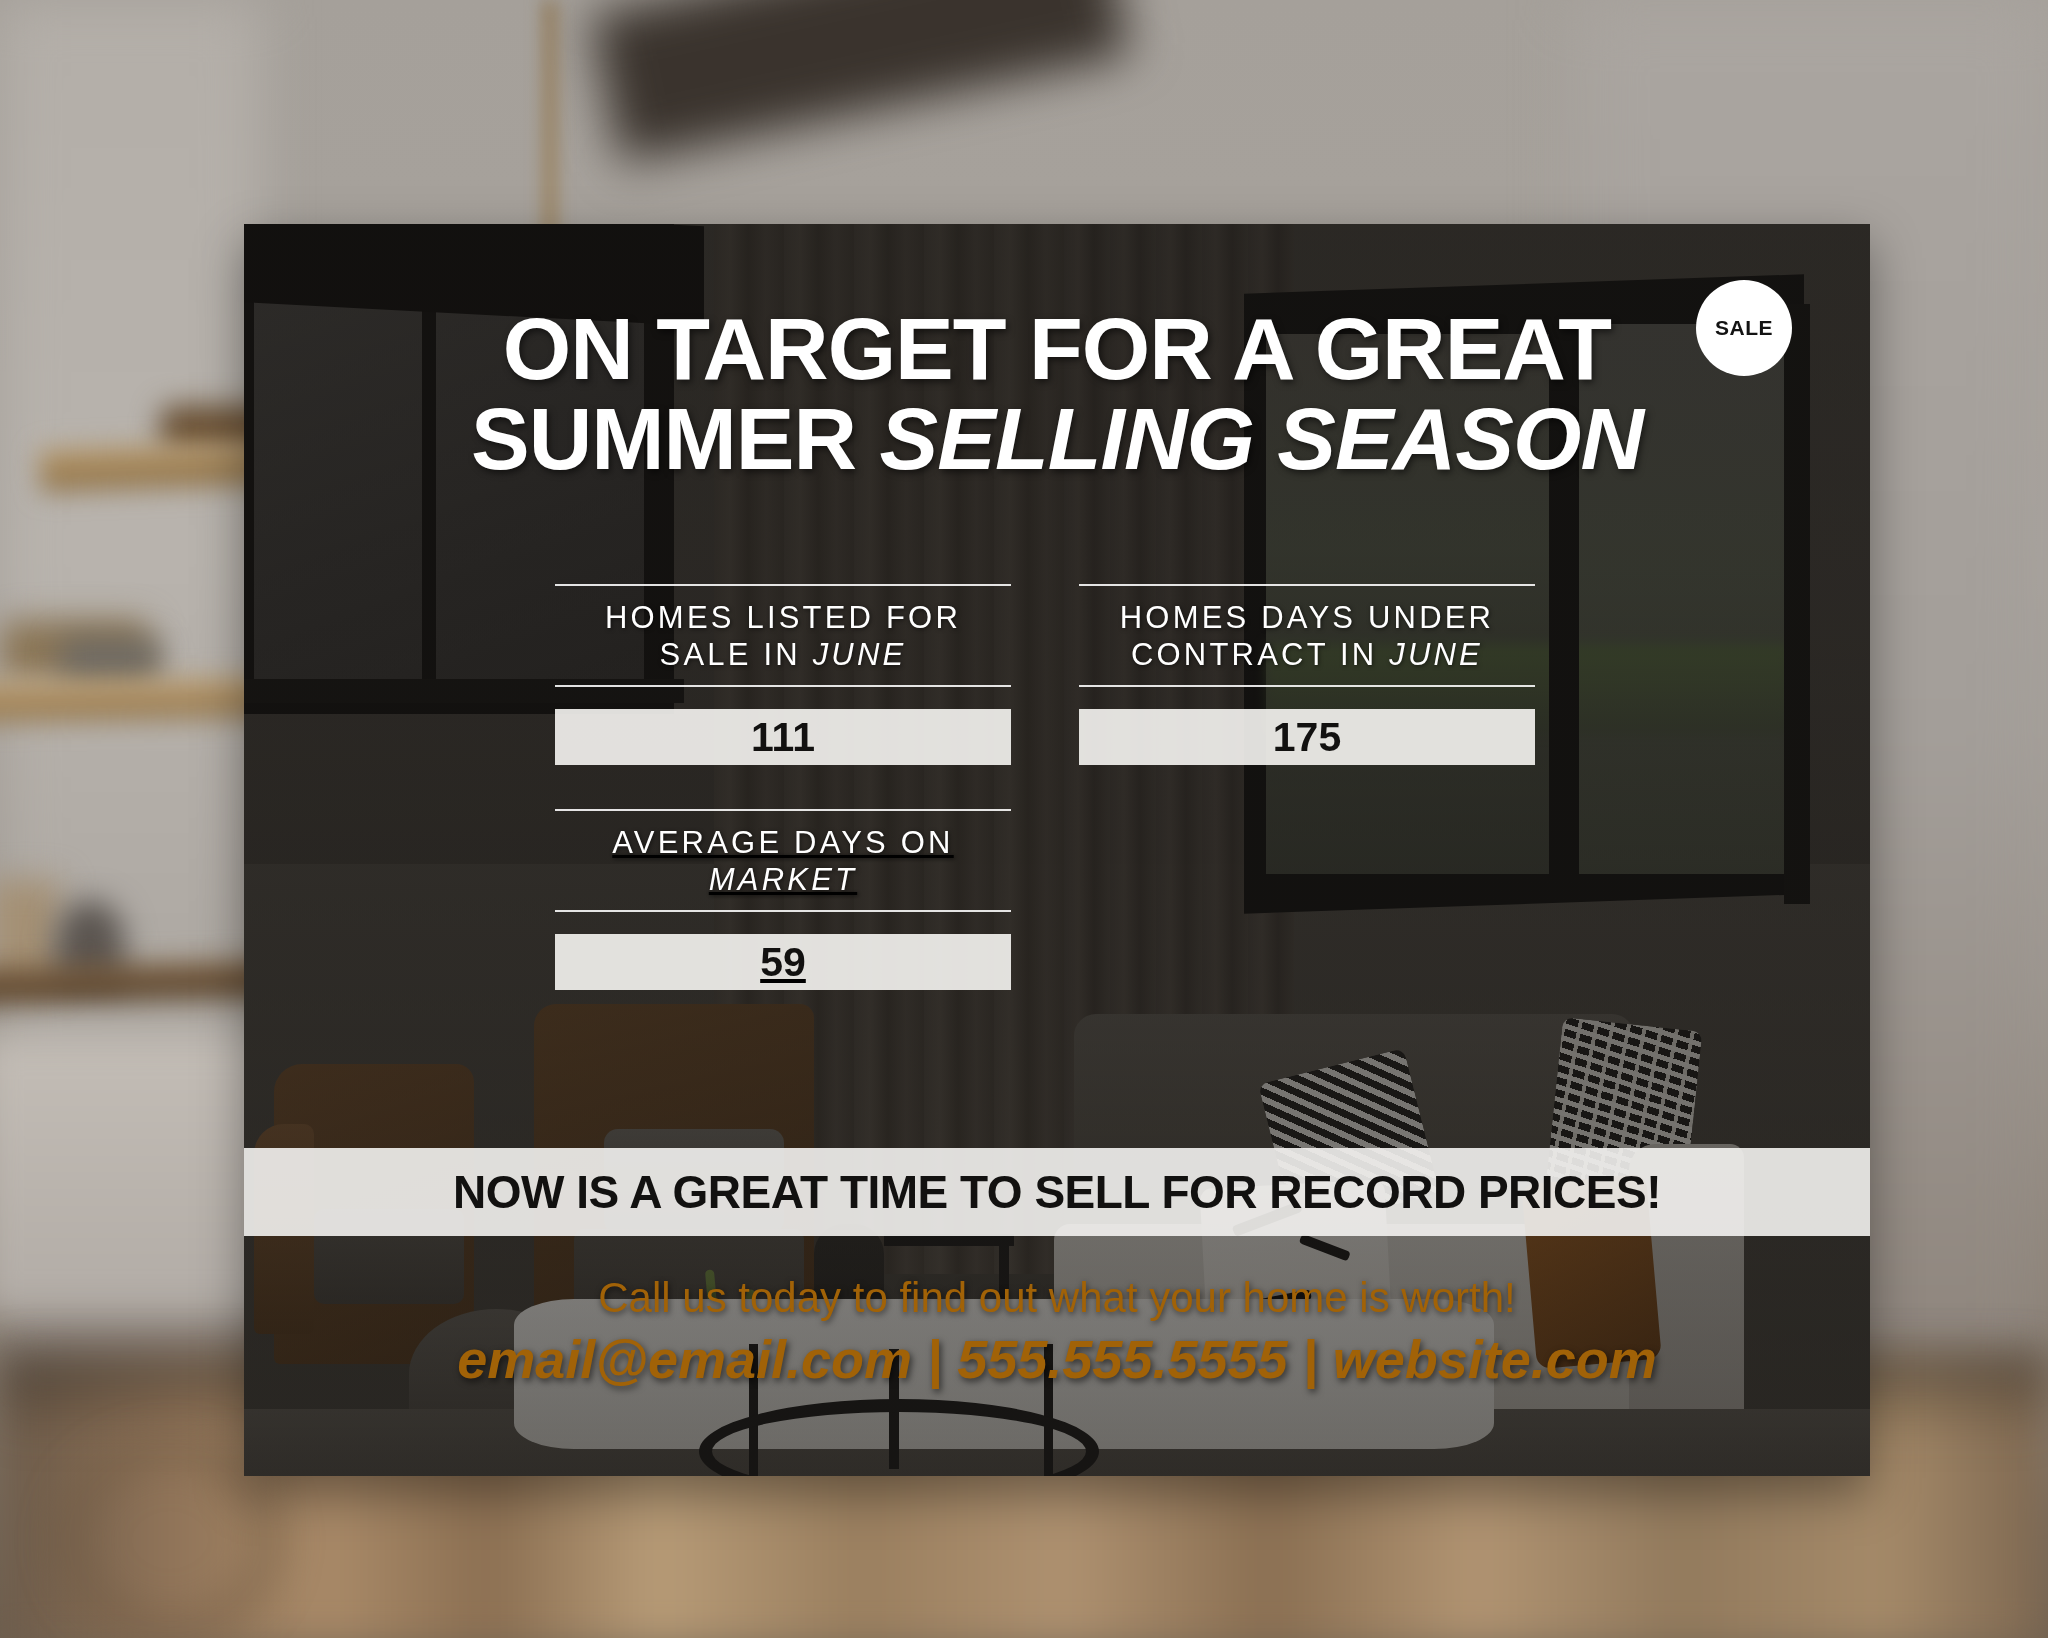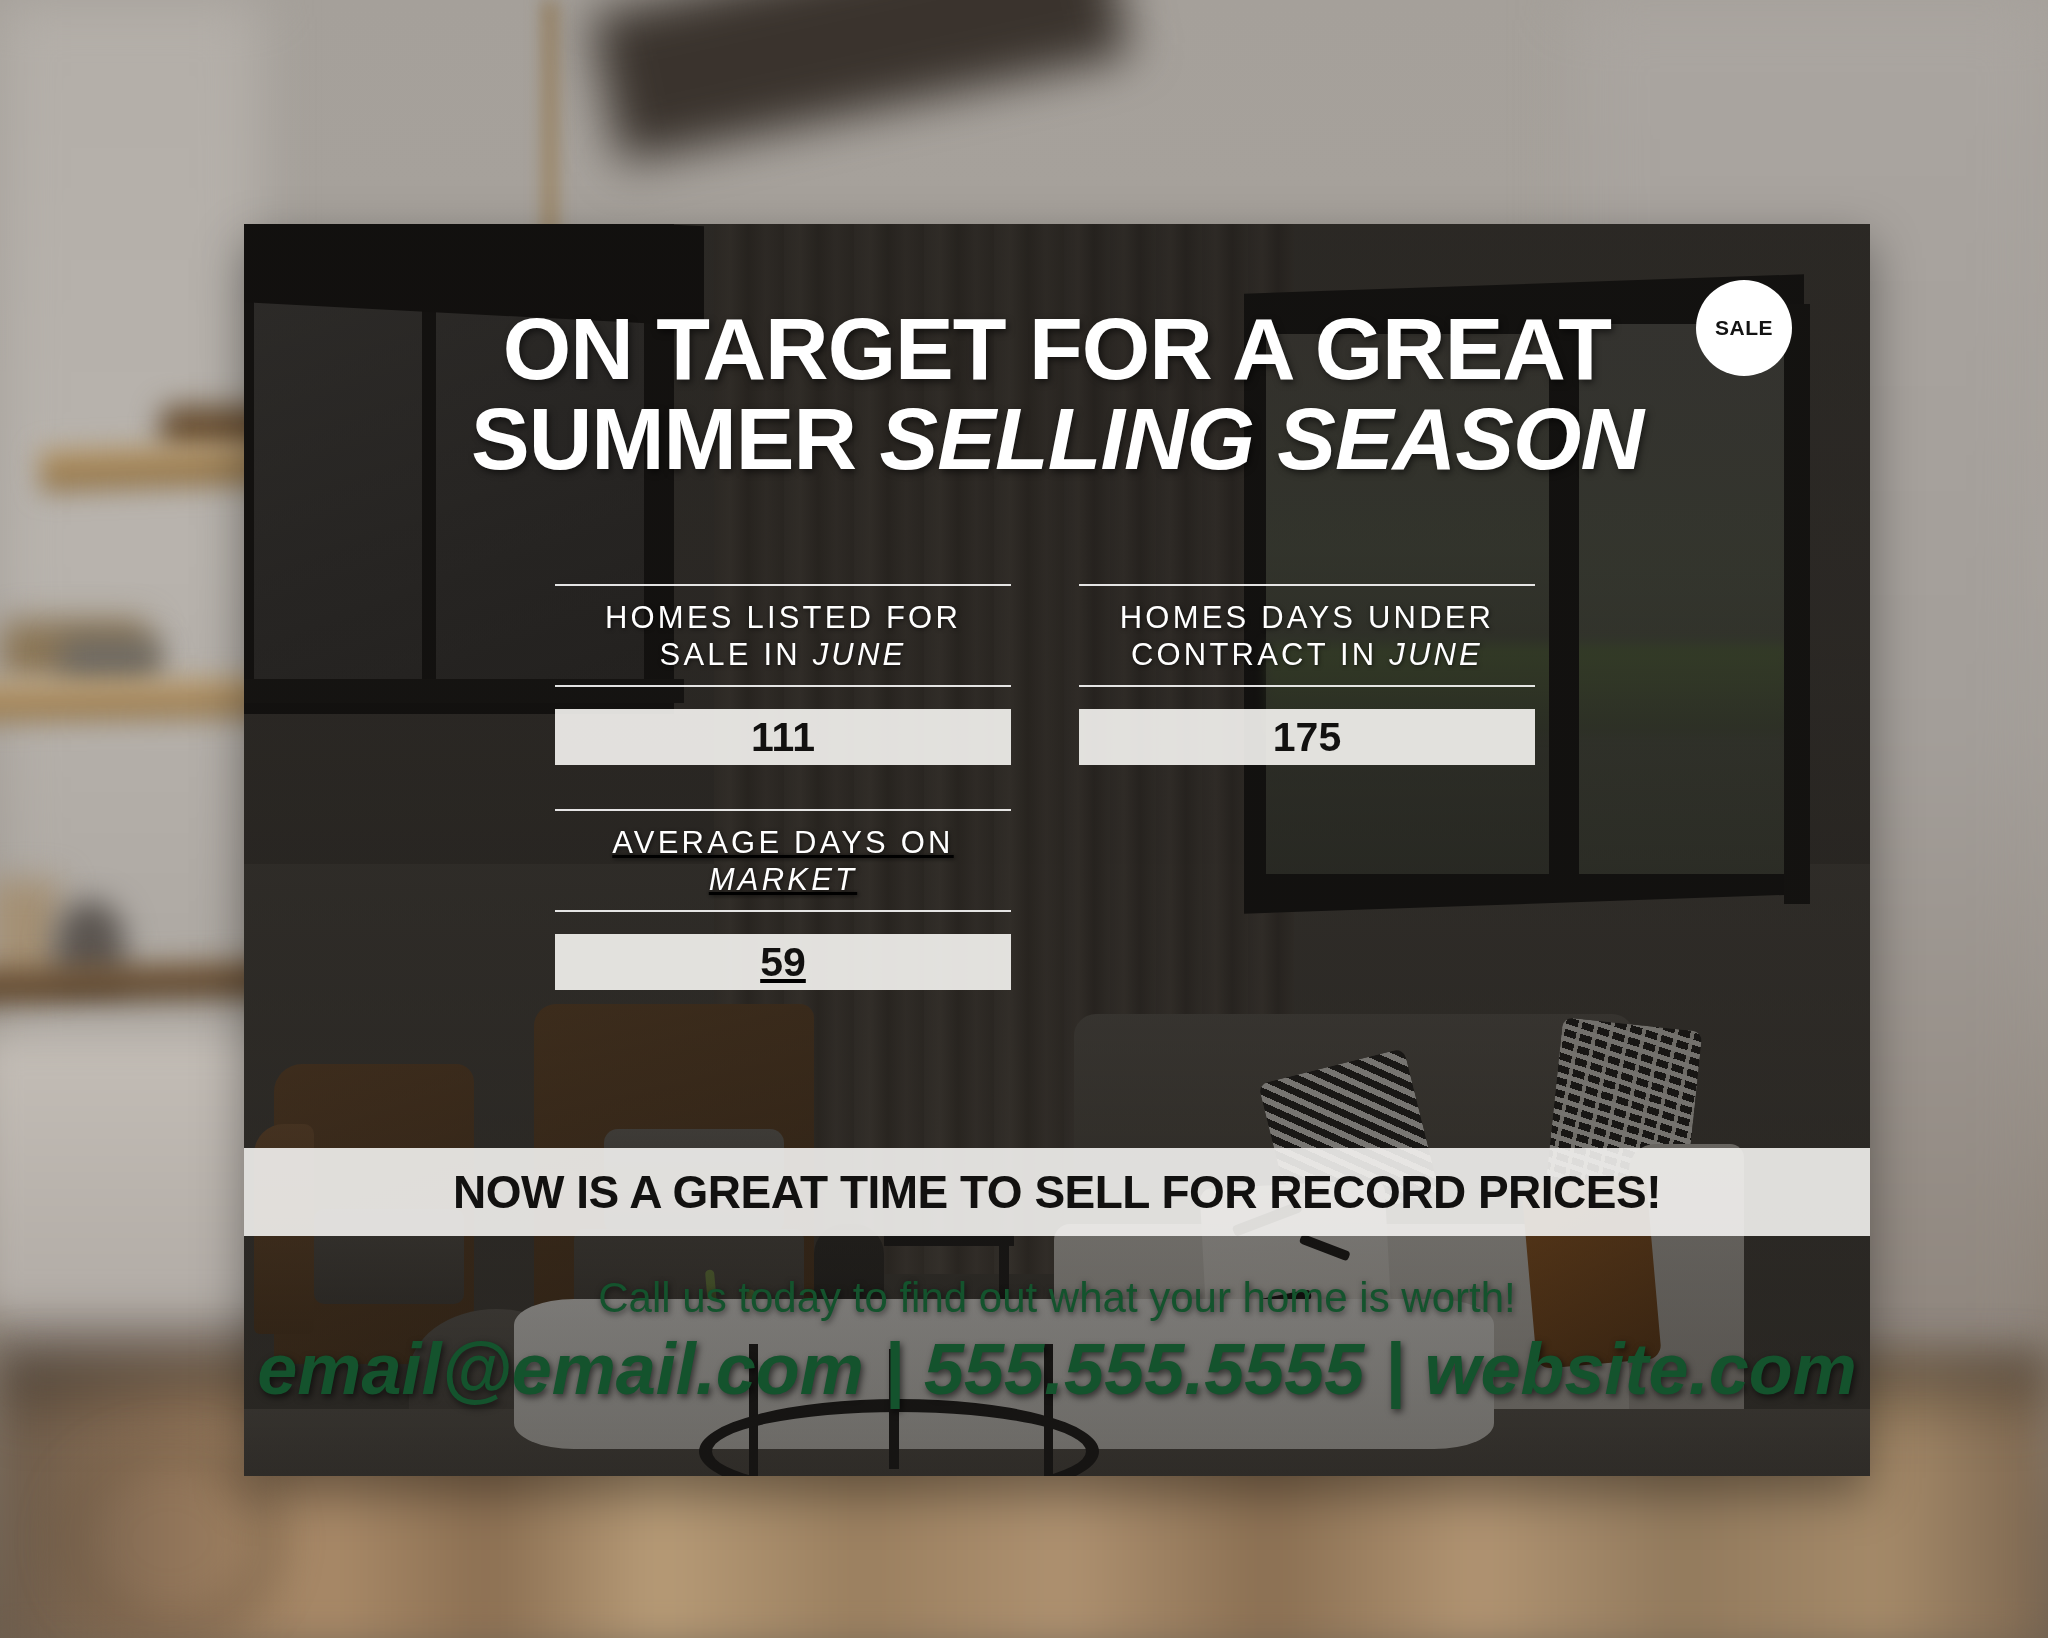--- a/index.html
+++ b/index.html
@@ -432,29 +432,29 @@
     color: #121110;
     font-size: 46px;
     font-weight: bold;
     letter-spacing: -.5px;
   }
 
   
   .footer {
     position: absolute;
     left: 0; top: 1050px; width: 1626px;
-    text-align: center; color: #14532d;
+    text-align: center; color: #a16207;
   }
   .footer-line1 {
     font-size: 42px;
     text-shadow: 1px 2px 6px rgba(0,0,0,.6);
   }
   .footer-line2 {
     margin-top: 6px;
-    font-size: 72px;
+    font-size: 54px;
     font-weight: bold;
     font-style: italic;
     text-shadow: 2px 3px 7px rgba(0,0,0,.6);
   }
 </style>
 </head>
 <body>
 
 <div id="backdrop">
   <div class="bd-layer bd-wall-main"></div>

